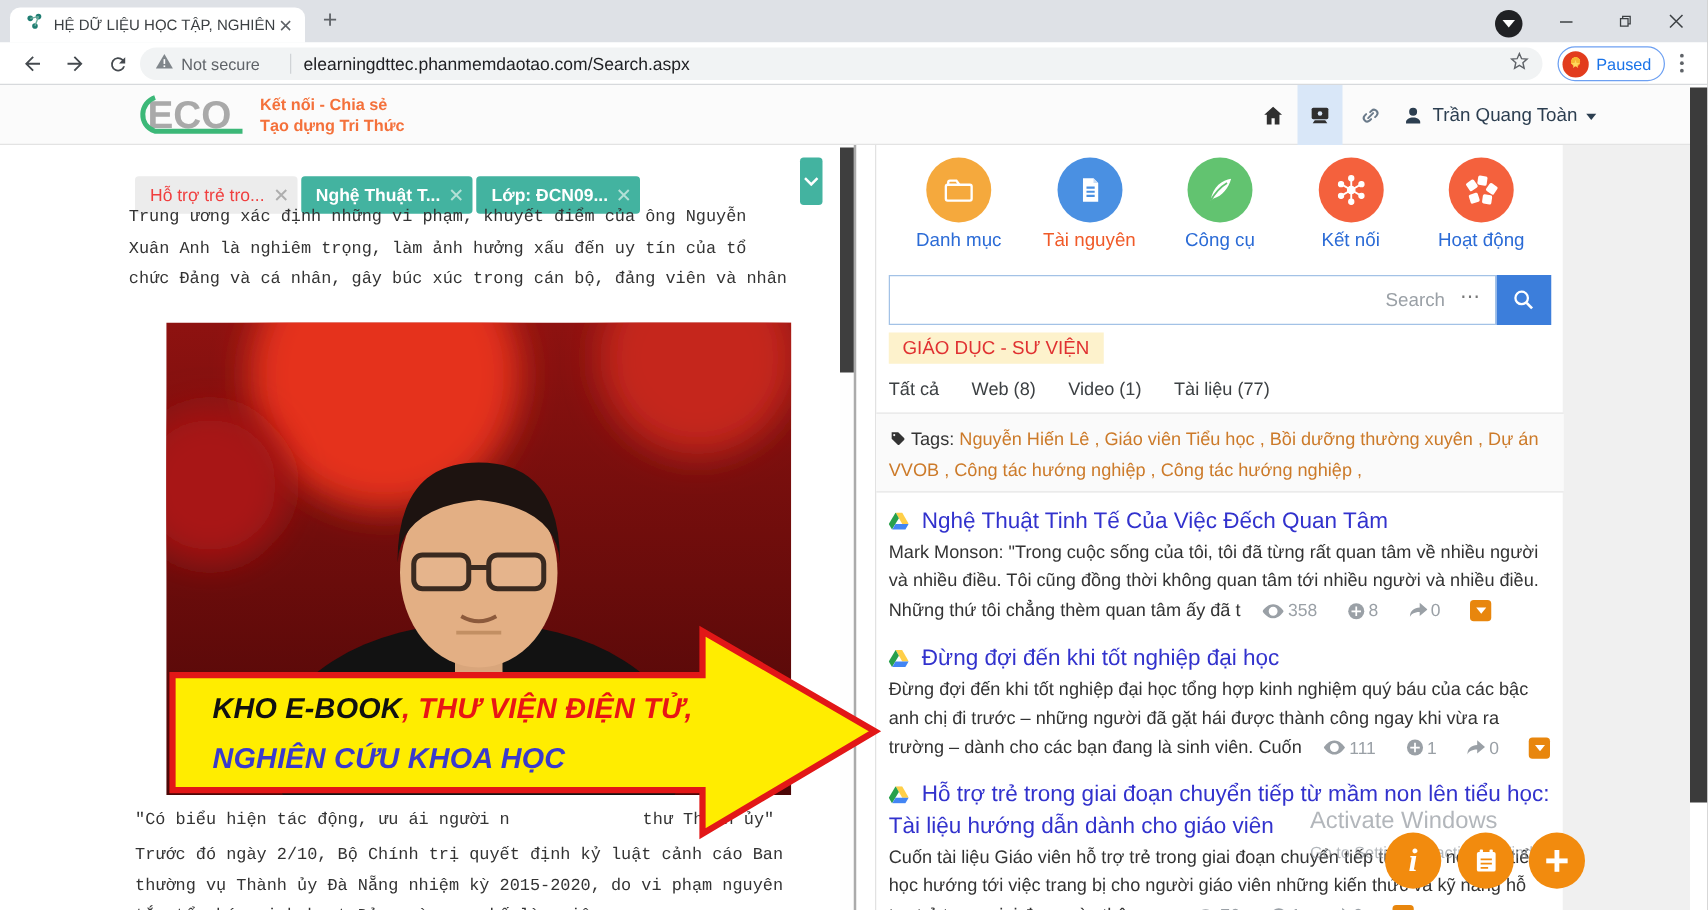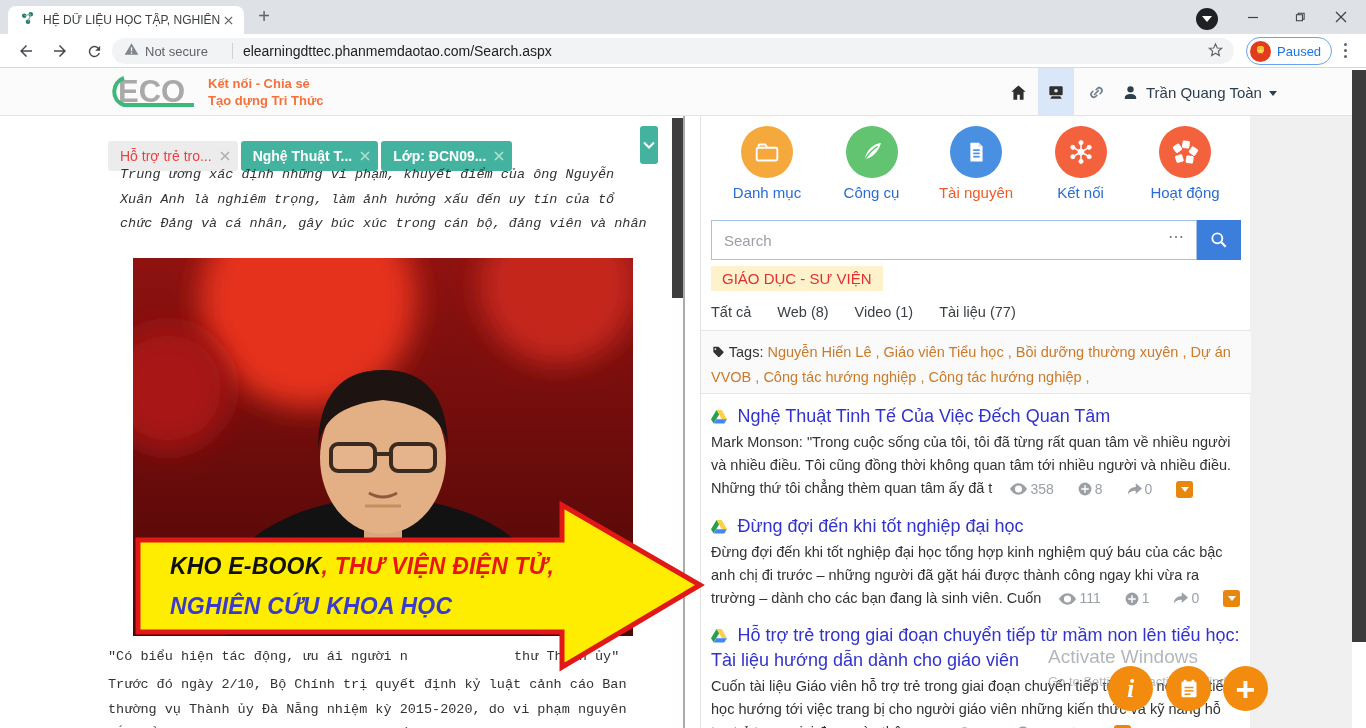--- a/index.html
+++ b/index.html
@@ -42,21 +42,21 @@
 
   
   .vtabs { position:absolute; left:108px; top:141px; display:flex; gap:3px; }
   .vtab { height:30px; border-radius:3px; display:flex; align-items:center; padding:0 8px 0 12px; font-size:14px; gap:8px; }
   .vtab.gray { background:#ececec; color:#f03e3e; }
   .vtab.teal { background:#43b3a0; color:#fff; font-weight:bold; }
   .vtab .x { opacity:.75; display:flex; }
   .vchev { position:absolute; left:640px; top:126px; width:18px; height:38px; background:#43b3a0; border-radius:3px; display:flex; align-items:center; justify-content:center; }
 
   .mono { font-family:"Liberation Mono", monospace; font-size:13.5px; line-height:24.5px; color:#333; white-space:nowrap; }
-  .para1 { position:absolute; left:120px; top:163px; z-index:1;font-style:italic; }
+  .para1 { position:absolute; left:103px; top:163px; z-index:1; }
   .quoteline { position:absolute; top:645px; left:108px; z-index:1; }
   .quoteline .qr { position:absolute; left:406px; top:0; }
   .para2 { position:absolute; left:108px; top:673px; z-index:1; }
 
   .photo { position:absolute; left:133px; top:258px; z-index:1; }
 
   .arrow-svg { position:absolute; left:130px; top:495px; z-index:3; }
   .banner-text { position:absolute; z-index:4; font-size:23px; font-weight:bold; font-style:italic; white-space:nowrap; letter-spacing:.2px; }
   .bt1 { left:170px; top:553px; }
   .bt2 { left:170px; top:593px; color:#3a3acc; }
@@ -69,21 +69,21 @@
   .gray-strip { position:absolute; left:1250px; top:116px; width:102px; height:612px; background:#f0f0f0; }
   .rpanel { position:absolute; left:700px; top:116px; width:550px; height:612px; background:#fff; border-left:1px solid #e2e2e2; }
   .navrow { position:absolute; left:0; top:10px; width:550px; display:flex; justify-content:space-between; padding:0 18px; }
   .navitem { width:96px; display:flex; flex-direction:column; align-items:center; gap:6px; }
   .navcircle { width:52px; height:52px; border-radius:50%; display:flex; align-items:center; justify-content:center; }
   .navlabel { font-size:15px; color:#2b6bd6; }
   .navlabel.active { color:#f05a28; }
 
   .searchrow { position:absolute; left:10px; top:104px; width:530px; height:40px; display:flex; }
   .searchbox { flex:1; border:1px solid #a3c2e6; background:#fff; display:flex; align-items:center; position:relative; }
-  .searchbox input { border:none; outline:none; flex:1; font-size:15px; color:#333; padding:0 40px 0 12px; font-family:"Liberation Sans", sans-serif; background:transparent; height:100%; }
+  .searchbox input { border:none; outline:none; flex:1; font-size:15px; color:#333; padding:0 40px 0 12px; font-family:"Liberation Sans", sans-serif; background:transparent; height:100%;text-align:right; }
   .searchbox input::placeholder { color:#9aa0a6; }
   .more-dots { position:absolute; right:10px; top:6px; color:#777; font-size:16px; letter-spacing:2px; }
   .searchbtn { width:44px; background:#3c7edb; display:flex; align-items:center; justify-content:center; }
 
   .chip { position:absolute; left:10px; top:150px; background:#fdf2cc; color:#e03131; font-size:15px; padding:4px 11px; }
   .filters { position:absolute; left:10px; top:188px; display:flex; gap:26px; font-size:14.5px; color:#3c4043; }
   .tagsblock { position:absolute; left:0; top:214px; width:550px; height:64px; background:#fafafa; border-top:1px solid #e6e6e6; border-bottom:1px solid #e6e6e6; padding:9px 10px 0 10px; font-size:14.5px; line-height:25px; color:#333; }
   .tag { color:#cc7a29; }
   .tag::after { content:" ,  "; color:#cc7a29; }
 
@@ -332,41 +332,41 @@
       <div class="navitem">
         <div class="navcircle" style="background:#f5a93d">
           <svg width="30" height="30" viewBox="0 0 32 32" fill="none" stroke="#fff" stroke-width="2">
               <path d="M7 12V9.5A1.5 1.5 0 0 1 8.5 8H14l2.5 3.5"></path>
               <rect x="5" y="11.5" width="22" height="13.5" rx="1.5"></rect>
             </svg>
         </div>
         <div class="navlabel">Danh mục</div>
       </div>
       <div class="navitem">
-        <div class="navcircle" style="background:#62c370">
-          <svg width="30" height="30" viewBox="0 0 32 32">
-              <path d="M8 25C10 13 18 7.5 25.5 6.5 23.5 14 18 21.5 10.5 23.2L8 25z" fill="#fff"></path>
-              <path d="M8 25 C12 18 17 13 22 10" fill="none" stroke="#62c370" stroke-width="1.6"></path>
-            </svg>
-        </div>
-        <div class="navlabel">Công cụ</div>
-      </div>
-      <div class="navitem">
         <div class="navcircle" style="background:#4a90e2">
           <svg width="30" height="30" viewBox="0 0 32 32">
               <path d="M10 6h9l4 4v16H10z" fill="#fff"></path>
               <path d="M19 6l4 4h-4z" fill="#c9ddf5"></path>
               <g stroke="#4a90e2" stroke-width="1.8">
                 <line x1="13" y1="14" x2="20" y2="14"></line>
                 <line x1="13" y1="17.5" x2="20" y2="17.5"></line>
                 <line x1="13" y1="21" x2="20" y2="21"></line>
               </g>
             </svg>
         </div>
         <div class="navlabel active">Tài nguyên</div>
+      </div>
+      <div class="navitem">
+        <div class="navcircle" style="background:#62c370">
+          <svg width="30" height="30" viewBox="0 0 32 32">
+              <path d="M8 25C10 13 18 7.5 25.5 6.5 23.5 14 18 21.5 10.5 23.2L8 25z" fill="#fff"></path>
+              <path d="M8 25 C12 18 17 13 22 10" fill="none" stroke="#62c370" stroke-width="1.6"></path>
+            </svg>
+        </div>
+        <div class="navlabel">Công cụ</div>
       </div>
       <div class="navitem">
         <div class="navcircle" style="background:#f4613d">
           <svg width="30" height="30" viewBox="0 0 32 32" fill="#fff" stroke="#fff">
               <circle cx="16" cy="16" r="3.2"></circle>
               <g stroke-width="1.6">
                 <line x1="16" y1="16" x2="16" y2="6"></line>
                 <line x1="16" y1="16" x2="24.7" y2="11"></line>
                 <line x1="16" y1="16" x2="24.7" y2="21"></line>
                 <line x1="16" y1="16" x2="16" y2="26"></line>

